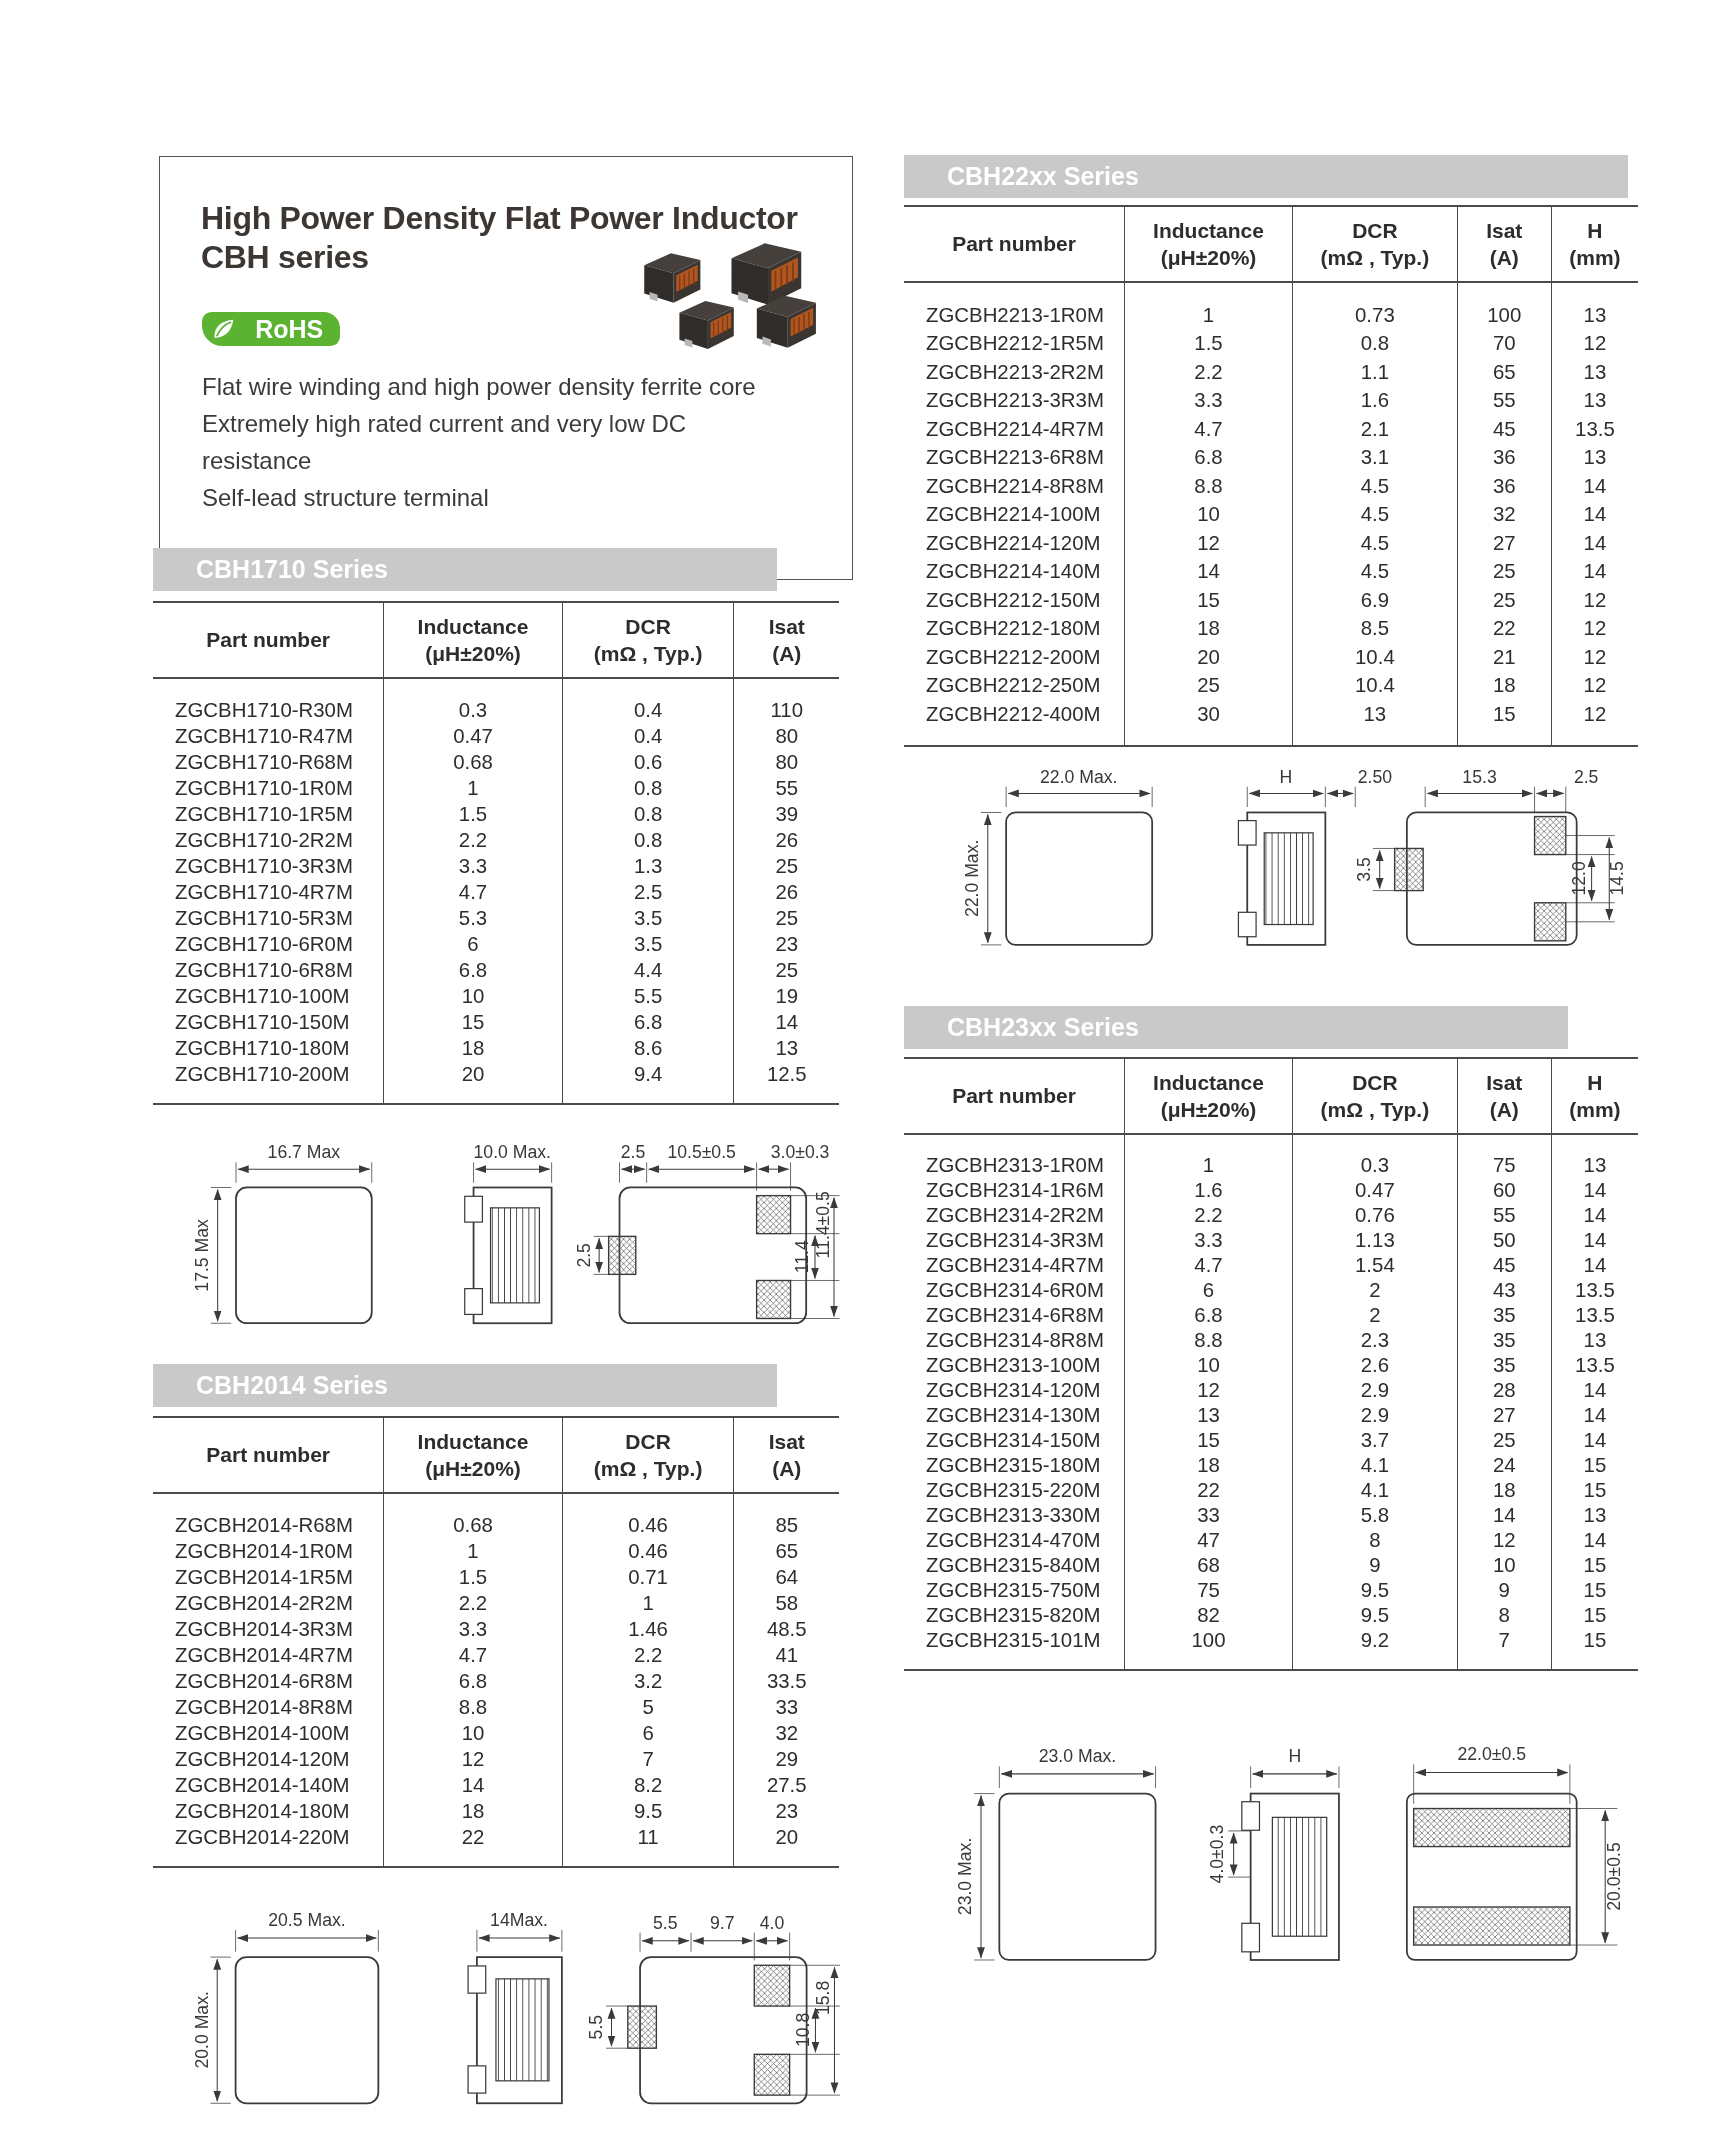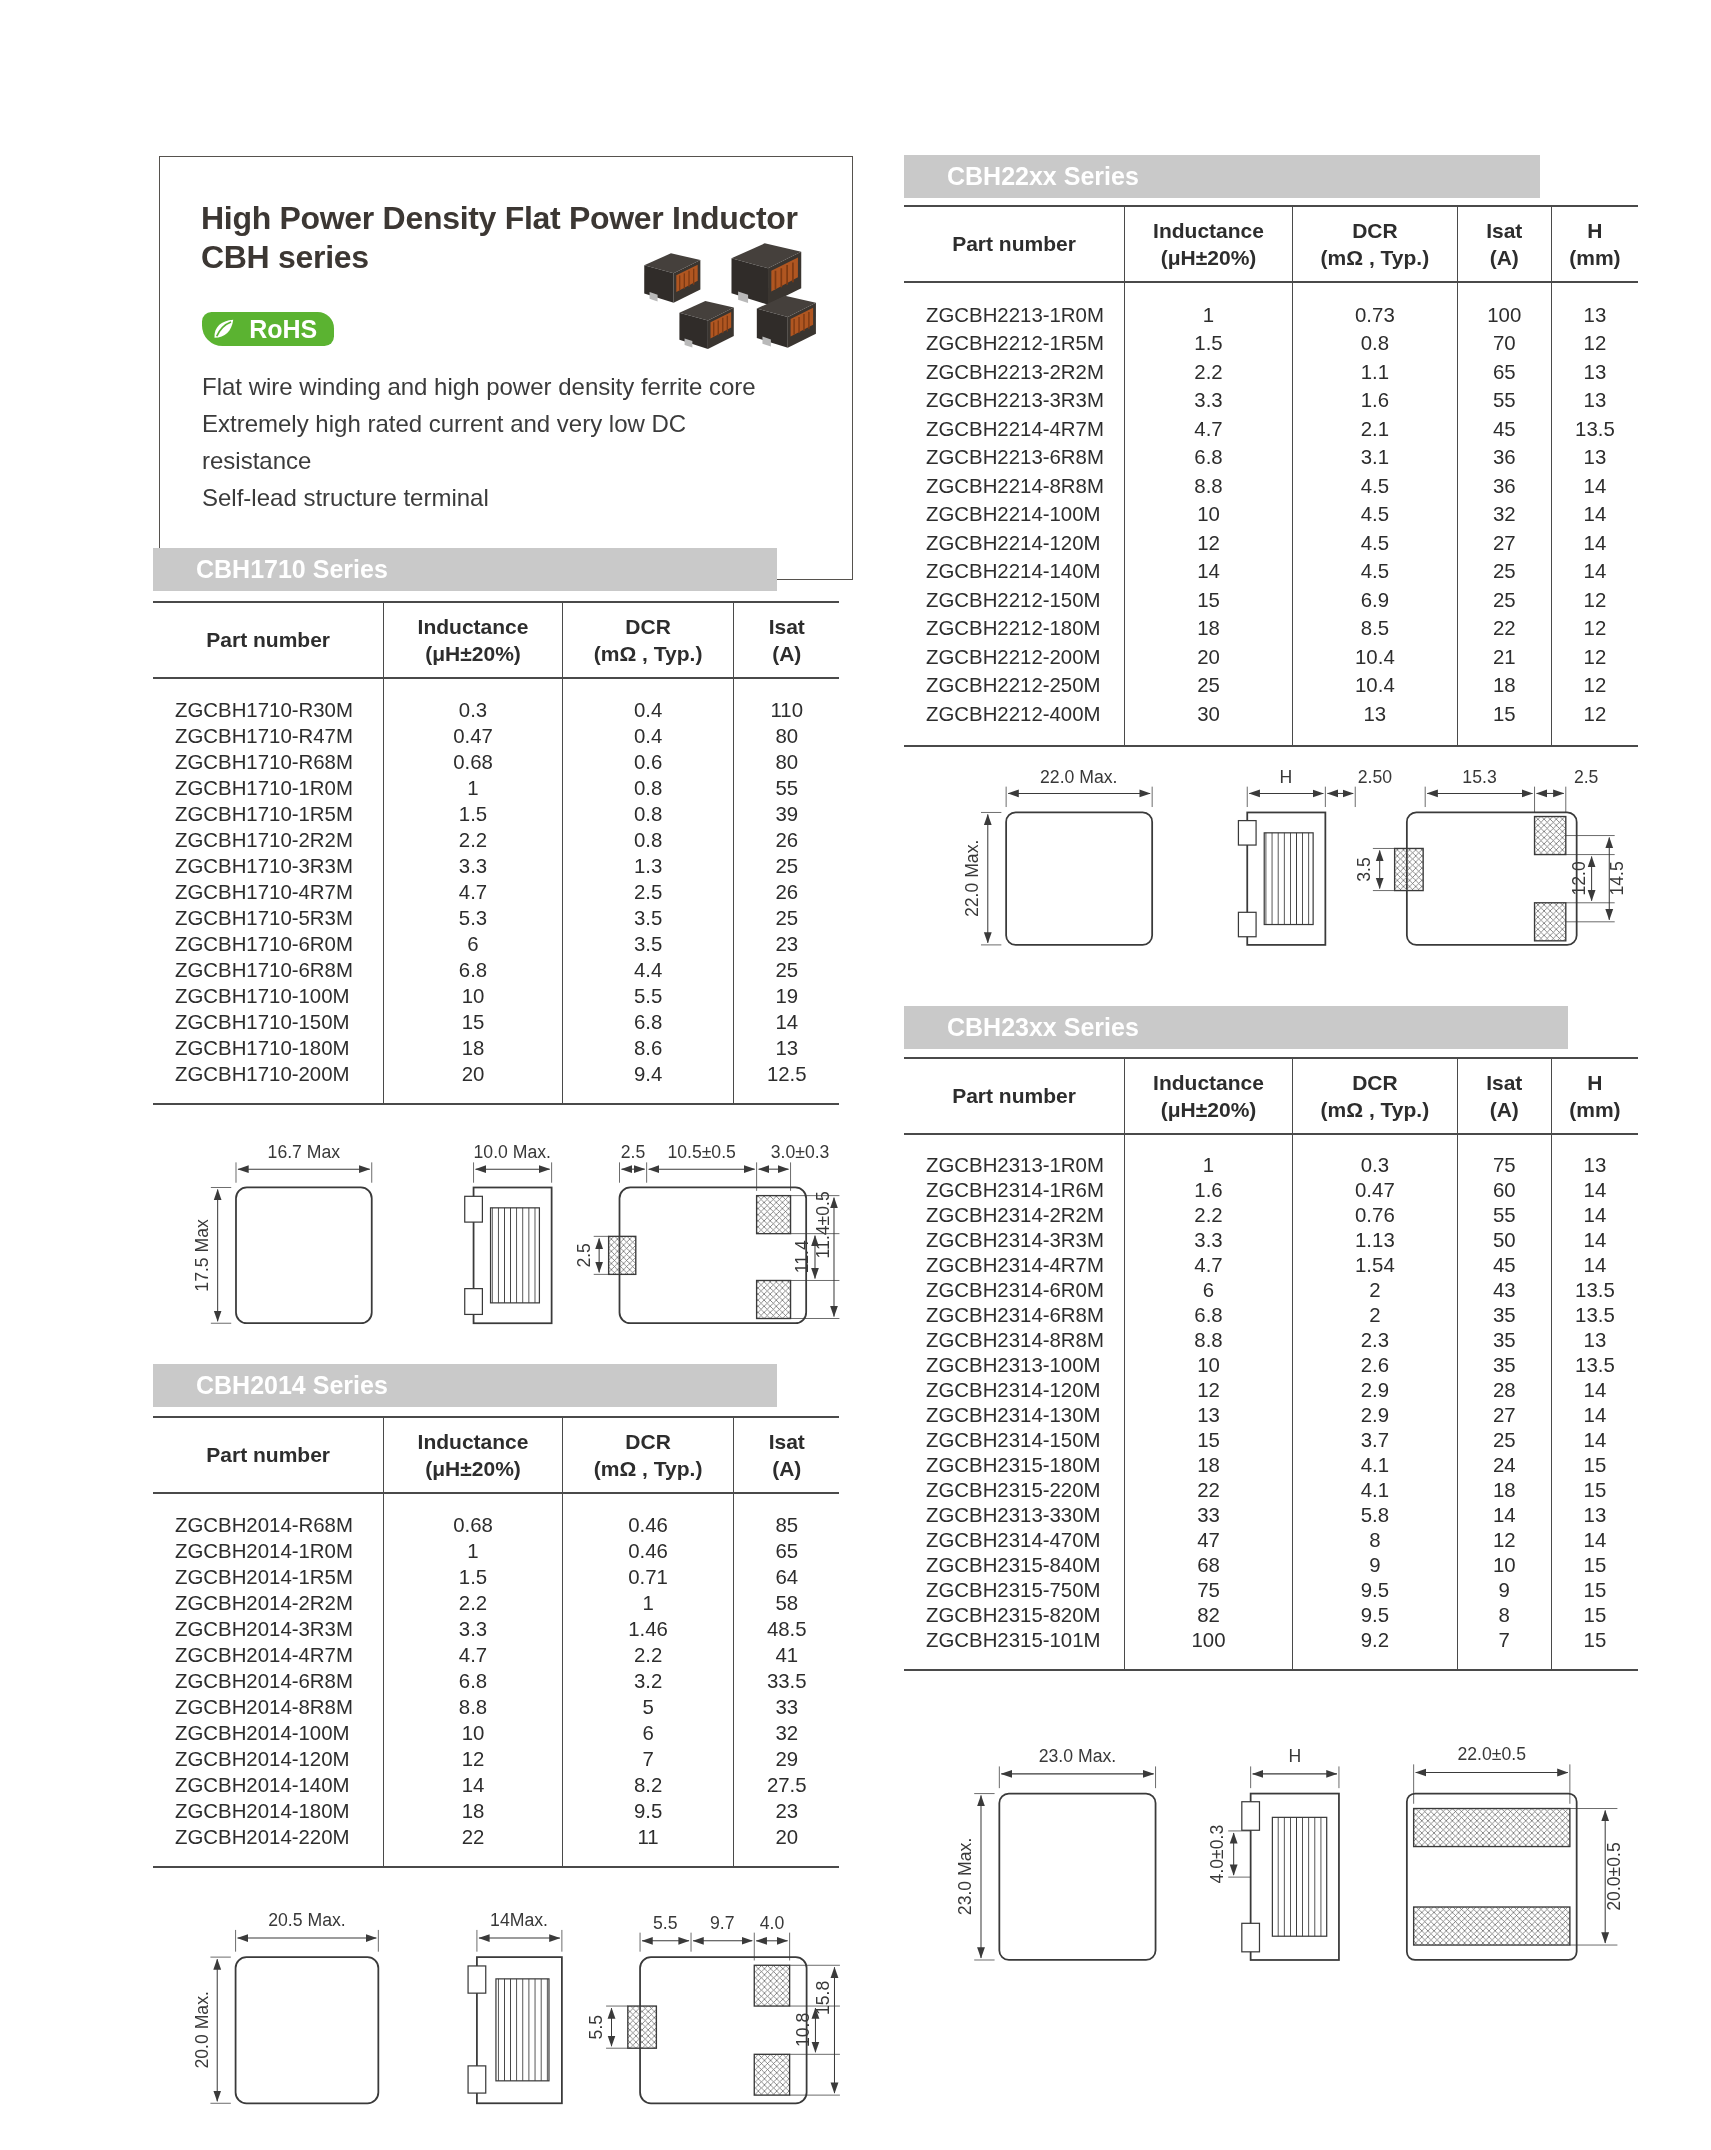--- a/index.html
+++ b/index.html
@@ -5,33 +5,33 @@
   html,body{margin:0;padding:0;background:#fff;}
   .page{position:relative;width:1712px;height:2151px;background:#ffffff;
         font-family:"Liberation Sans",sans-serif;color:#3a3a3a;overflow:hidden;}
 
   
   #hdr{position:absolute;left:159px;top:156px;width:694px;height:424px;
        border:1.4px solid #56524e;box-sizing:border-box;background:#fff;}
   .title{position:absolute;left:41px;top:42px;font-size:32px;font-weight:bold;
          color:#3c3733;line-height:39px;letter-spacing:-0.3px;}
   .rohs{position:absolute;left:42px;top:155px;height:34px;display:flex;align-items:center;
-        gap:12px;padding:0 16.3px 0 8.2px;border-radius:9.5px 16.3px 9.5px 20.4px;color:#fff;
+        gap:18px;padding:0 16.3px 0 8.2px;border-radius:9.5px 16.3px 9.5px 20.4px;color:#fff;
         font-weight:bold;font-size:25px;}
   .rohs svg{width:27px;height:27px;}
   .features{position:absolute;left:42px;top:211px;width:598px;}
   .features div{font-size:24px;color:#3b3b3b;line-height:37px;}
   .photo{position:absolute;left:480px;top:79px;width:190px;height:121px;}
 
   
   .bar{position:absolute;height:43px;line-height:43px;background:#c9c9c9;color:#ffffff;
        font-size:25px;font-weight:bold;padding-left:43px;box-sizing:border-box;}
   #bar1{left:153px;top:548px;width:624px;}
   #bar2{left:153px;top:1364px;width:624px;}
-  #bar3{left:904px;top:155px;width:636px;}
+  #bar3{left:904px;top:155px;width:724px;}
   #bar4{left:904px;top:1006px;width:664px;}
 
   
   .tblwrap{position:absolute;}
   #tbl1{left:153px;top:601px;width:686px;}
   #tbl2{left:153px;top:1416px;width:686px;}
   #tbl3{left:904px;top:205px;width:734px;}
   #tbl4{left:904px;top:1057px;width:734px;}
   table.spec{border-collapse:collapse;table-layout:fixed;width:100%;
              border-top:2.7px solid #4a4a4a;border-bottom:2.7px solid #4a4a4a;background:#fff;}

